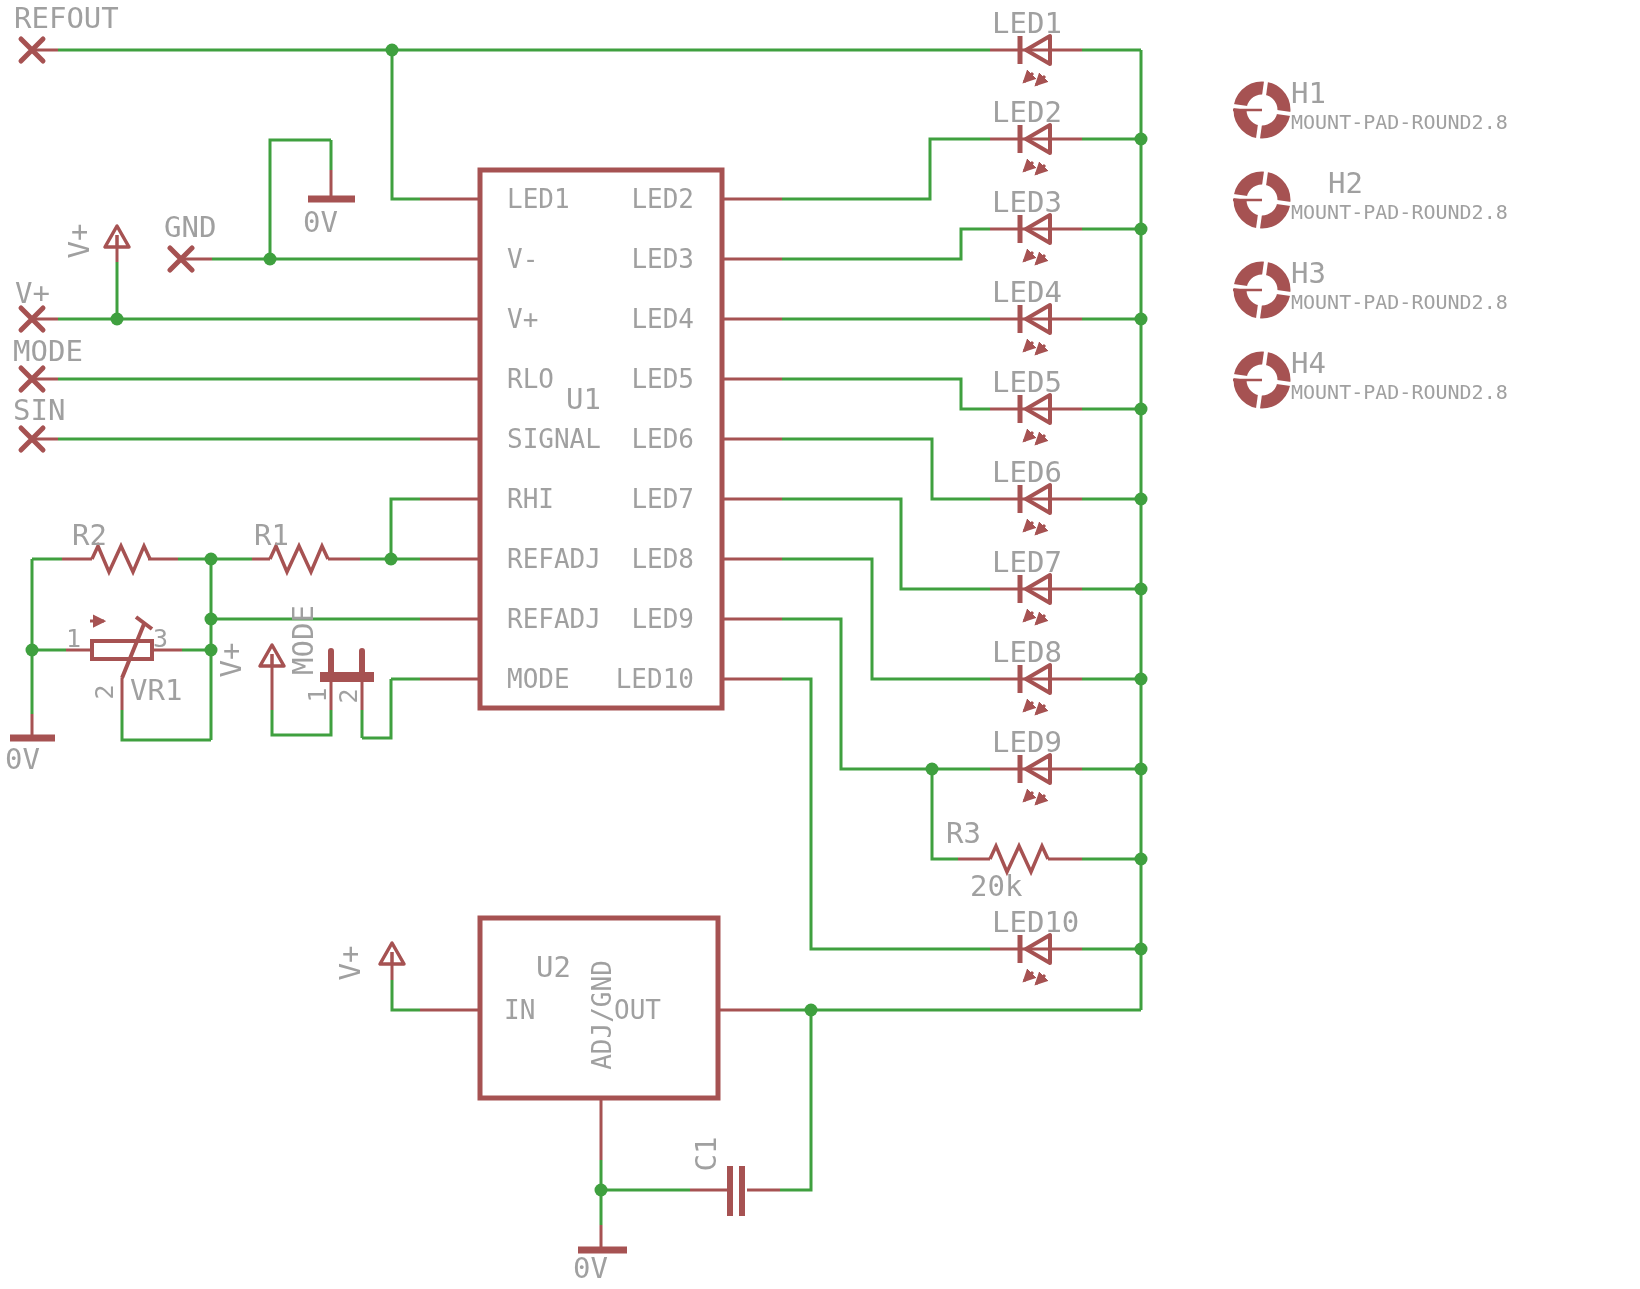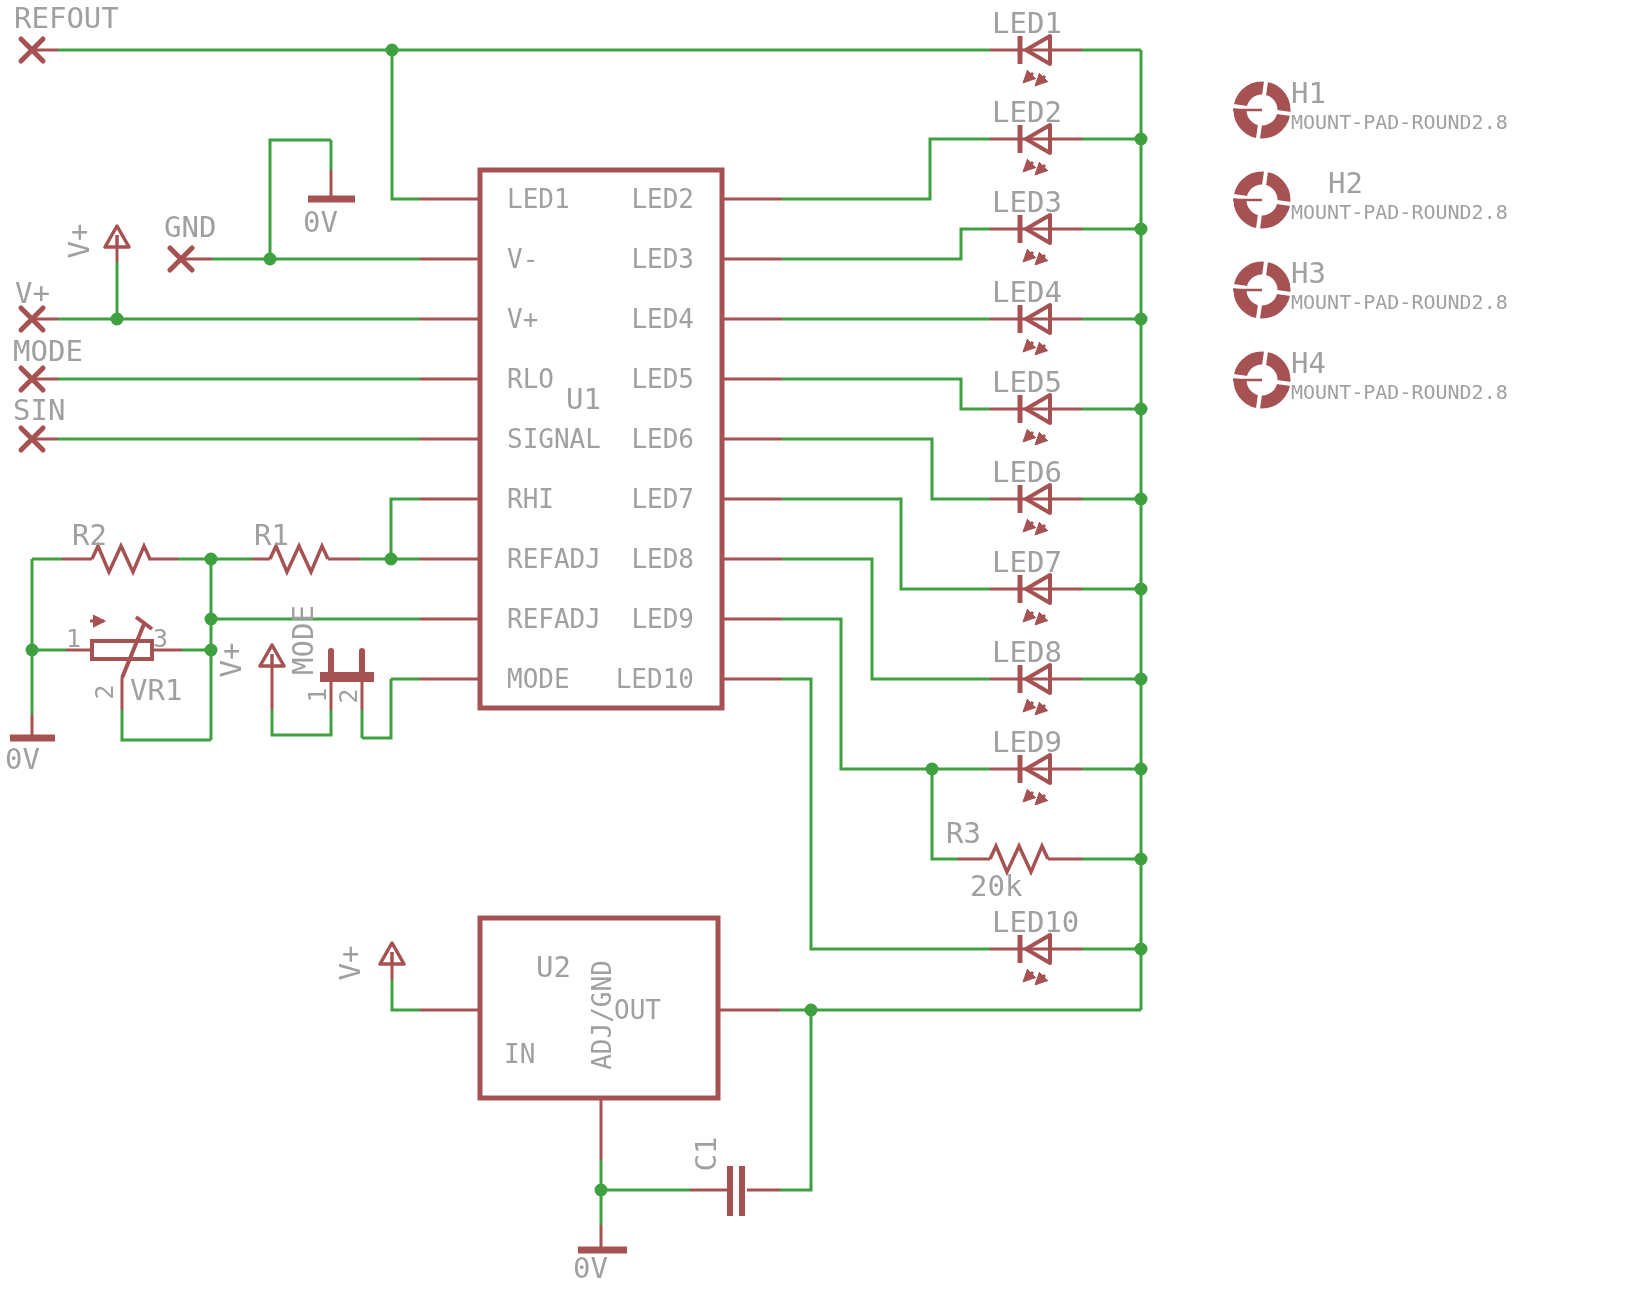--- a/index.html
+++ b/index.html
@@ -291,21 +291,21 @@
   <div class="lbl" style="left:130px;top:676px">VR1</div>
   <div class="lbl num" style="left:66px;top:626px">1</div>
   <div class="lbl num" style="left:153px;top:626px">3</div>
   <div class="lbl num rot" style="left:104px;top:692px">2</div>
 
   <div class="lbl rot" style="left:303px;top:640px">MODE</div>
   <div class="lbl num rot" style="left:317px;top:695px">1</div>
   <div class="lbl num rot" style="left:348px;top:696px">2</div>
 
   <div class="lbl" style="left:536px;top:953px">U2</div>
-  <div class="lbl pin" style="left:504px;top:1041px">IN</div>
+  <div class="lbl pin" style="left:504px;top:997px">IN</div>
   <div class="lbl pin" style="left:614px;top:997px">OUT</div>
   <div class="lbl pin rot" style="left:602px;top:1015px">ADJ/GND</div>
 
   <div class="lbl rot" style="left:706px;top:1154px">C1</div>
 <div class="lbl pin" style="left: 507px; top: 186px;">LED1</div>
     <div class="lbl pin right" style="left: 552px; top: 186px; width: 142px;">LED2</div>
     <div class="lbl pin" style="left: 507px; top: 246px;">V-</div>
     <div class="lbl pin right" style="left: 552px; top: 246px; width: 142px;">LED3</div>
     <div class="lbl pin" style="left: 507px; top: 306px;">V+</div>
     <div class="lbl pin right" style="left: 552px; top: 306px; width: 142px;">LED4</div>

